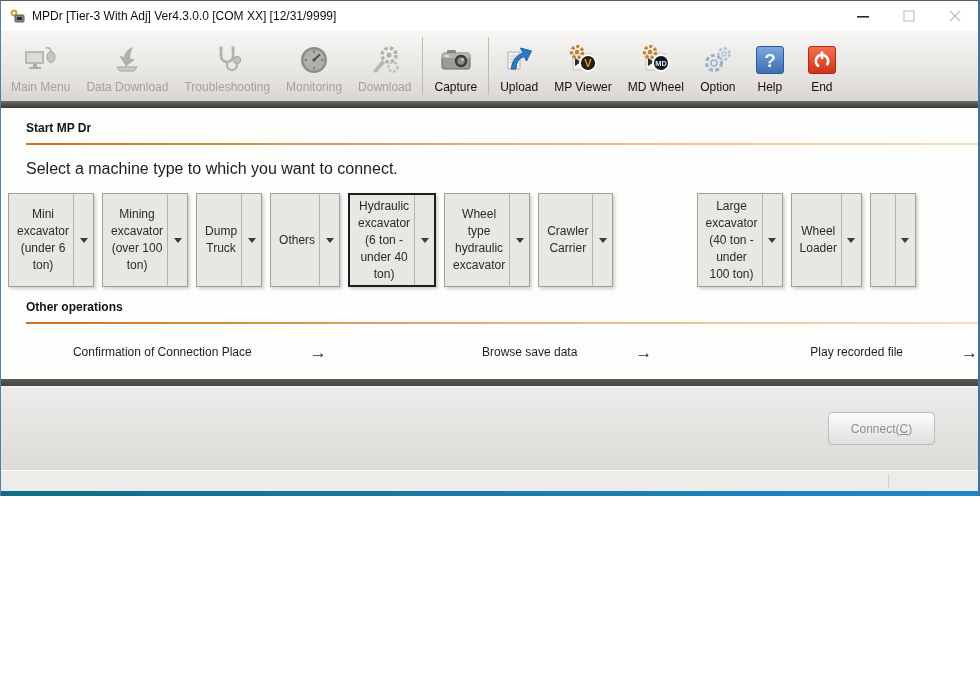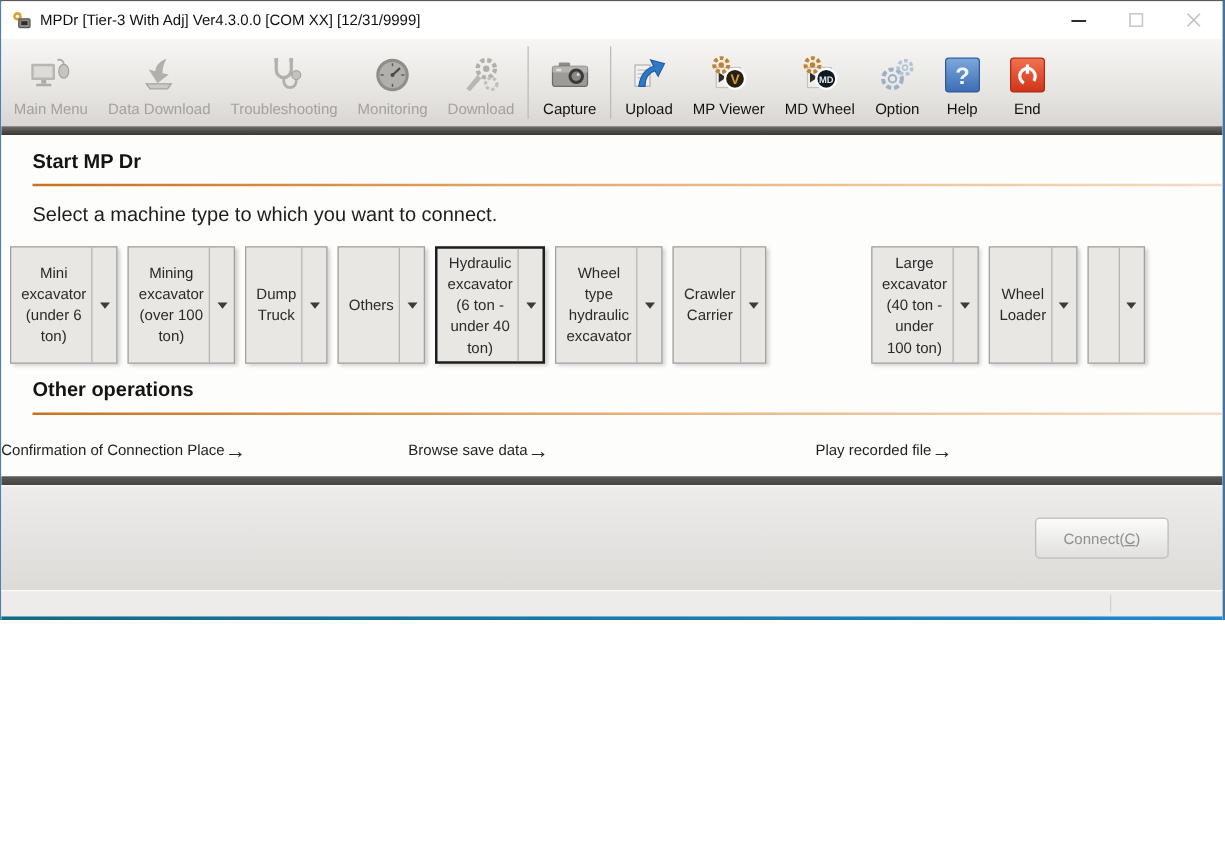--- a/index.html
+++ b/index.html
@@ -30,21 +30,21 @@
     display: flex; align-items: stretch; padding-left: 2px;
   }
   .tb-item { display: flex; flex-direction: column; align-items: center; justify-content: flex-end; padding: 5px 8px 7px; gap: 5px; min-width: 52px; }
   .tb-item .lbl { font-size: 12px; white-space: nowrap; }
   .tb-item.disabled .lbl { color: #a5a19b; }
   .tb-item.enabled .lbl { color: #121212; }
   .tb-sep { width: 1px; background: #bdbab5; margin: 6px 3px; }
   .tb-darkline { height: 7px; flex: none; background: linear-gradient(#6e6c69, #393733); }
   
   .content { flex: 1; background: #fdfdfc; }
-  .section-head { margin: 13px 0 0 25px; font-size: 16px; font-weight: bold; color: #141414; }
+  .section-head { margin: 13px 0 0 25px; font-size: 12px; font-weight: bold; color: #141414; }
   .rule-orange { height: 2px; margin: 8px 0 0 25px; background: linear-gradient(90deg, #c8731f, #e9b683 55%, #f4ddc4); }
   .instruction { margin: 15px 0 1px 25px; font-size: 16px; color: #1d1d1d; }
   .grid-area { margin: 15px 8px 0 7px; display: flex; flex-direction: row; gap: 8px; }
   .grid-row { display: grid; grid-template-columns: repeat(4, 1fr); gap: 8px; }
   .machine-btn {
     position: relative; height: 94px;
     background: #e9e7e3;
     border: 1px solid #a29f9b;
     box-shadow: 2px 2px 3px rgba(0,0,0,0.18);
     display: flex; align-items: center; justify-content: center;
@@ -54,21 +54,21 @@
   .machine-btn .cap { padding: 0 24px 0 8px; line-height: 17px; }
   .machine-btn .cap span { display: block; }
   .machine-btn .dd {
     position: absolute; right: 0; top: 0; bottom: 0; width: 20px;
     border-left: 1px solid #b6b3ae;
     display: flex; align-items: center; justify-content: center;
   }
   .tri { width: 0; height: 0; border-left: 4px solid transparent; border-right: 4px solid transparent; border-top: 5px solid #3b3b3b; }
   
   .ops-links { display: flex; align-items: center; height: 42px; margin-top: 7px; }
-  .op-link { flex: 1; display: flex; align-items: center; justify-content: flex-start; font-size: 12px; color: #1f1f1f; cursor: default; }
+  .op-link { flex: 1; display: flex; align-items: center; justify-content: flex-end; gap: 58px; font-size: 12px; color: #1f1f1f; cursor: default; padding-left: 21px; }
   .op-arrow { font-size: 17px; color: #2a2a2a; line-height: 1; }
   
   .footer-darkline { height: 7px; flex: none; background: linear-gradient(#5d5b58, #45433f); }
   .footer { height: 84px; flex: none; position: relative; background: linear-gradient(#edecea, #dcdbd8); border-top: 1px solid #f7f7f6; }
   .connect-btn {
     position: absolute; right: 43px; top: 25px; width: 107px; height: 33px;
     border-radius: 4px; border: 1px solid #bdbcb9;
     background: linear-gradient(#fcfcfc, #e0dfde);
     color: #8f8f8d; font-size: 12px;
     display: flex; align-items: center; justify-content: center;

